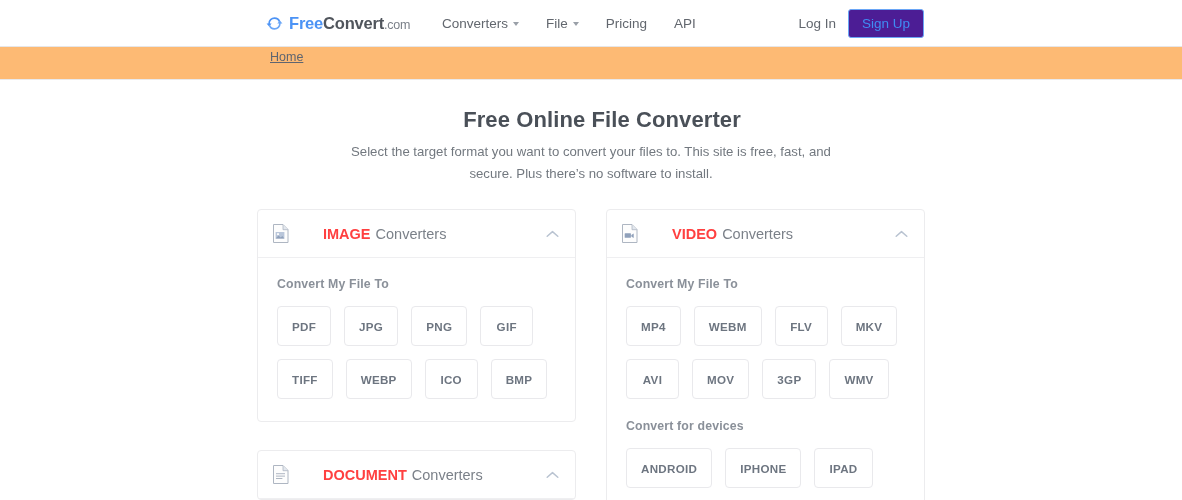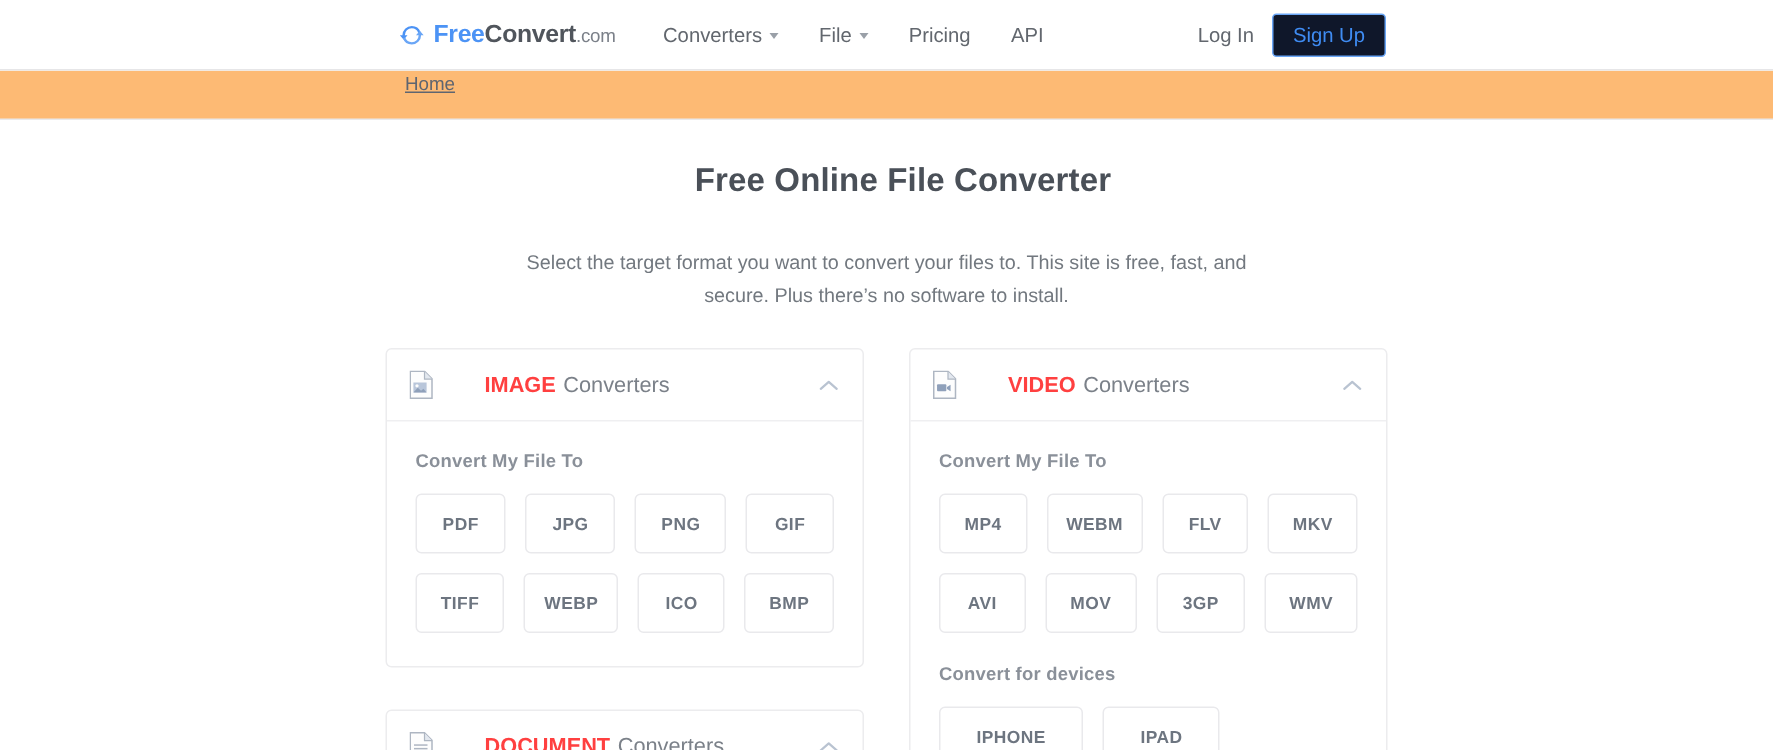--- a/index.html
+++ b/index.html
@@ -51,21 +51,21 @@
   .header-right {
     position: absolute; right: 258px;
     display: flex; align-items: center; gap: 12px;
   }
   .login-link {
     font-size: 13.5px; color: #62676e; cursor: pointer; white-space: nowrap;
   }
   .signup-btn {
     font-size: 13.5px; color: #3f8cf3;
     border: 1px solid #6aa6f6; border-radius: 3px;
-    padding: 6px 13px; background: #0f172a; cursor: pointer; white-space: nowrap;
+    padding: 6px 13px; background: #4c1d95; cursor: pointer; white-space: nowrap;
   }
 
   
   .breadcrumb-bar {
     height: 33px;
     background: #fdba74;
     border-bottom: 1px solid #e9e9eb;
     display: flex; align-items: flex-start;
   }
   .breadcrumb { margin-left: 270px; }
@@ -76,21 +76,21 @@
 
   
   .hero { text-align: center; padding-top: 27px; }
   .hero-title {
     font-size: 22px; font-weight: bold; color: #4a5058;
     letter-spacing: 0.1px;
     margin-left: 22px;
   }
   .hero-sub {
     font-size: 13.2px; color: #72787f; line-height: 22px;
-    width: 520px; margin: 31px auto 0;
+    width: 520px; margin: 8px auto 0;
   }
 
   
   .grid {
     width: 668px; margin: 24px auto 0;
     display: flex; gap: 30px; align-items: flex-start;
   }
   .col { width: 319px; display: flex; flex-direction: column; gap: 28px; }
 
   .card {
@@ -120,21 +120,21 @@
     letter-spacing: 0.15px; margin-bottom: 15px;
   }
   .section-label.second { margin-top: 20px; }
   .fmt-row { display: flex; gap: 13px; }
   .fmt-row + .fmt-row { margin-top: 13px; }
   .fmt-btn {
     height: 40px; min-width: 53px;
     border: 1px solid #e9e9ec; border-radius: 4px;
     background: #fff;
     display: flex; align-items: center; justify-content: center;
-    padding: 0 24px;
+    padding: 0 14px;
     font-size: 11.6px; font-weight: bold; color: #6d7580;
     letter-spacing: 0.3px; cursor: pointer; white-space: nowrap;
   }
 </style>
 </head>
 <body>
 
 <div class="header">
 
   <div class="logo">
@@ -269,20 +269,21 @@
         </div>
         <div class="fmt-row">
           <div class="fmt-btn">AVI</div>
           <div class="fmt-btn">MOV</div>
           <div class="fmt-btn">3GP</div>
           <div class="fmt-btn">WMV</div>
         </div>
 
         <div class="section-label second">Convert for devices</div>
         <div class="fmt-row">
+          <div class="fmt-btn">ANDROID</div>
           <div class="fmt-btn">IPHONE</div>
           <div class="fmt-btn">IPAD</div>
         </div>
       </div>
     </div>
 
   </div>
 </div>
 
 </body></html>

